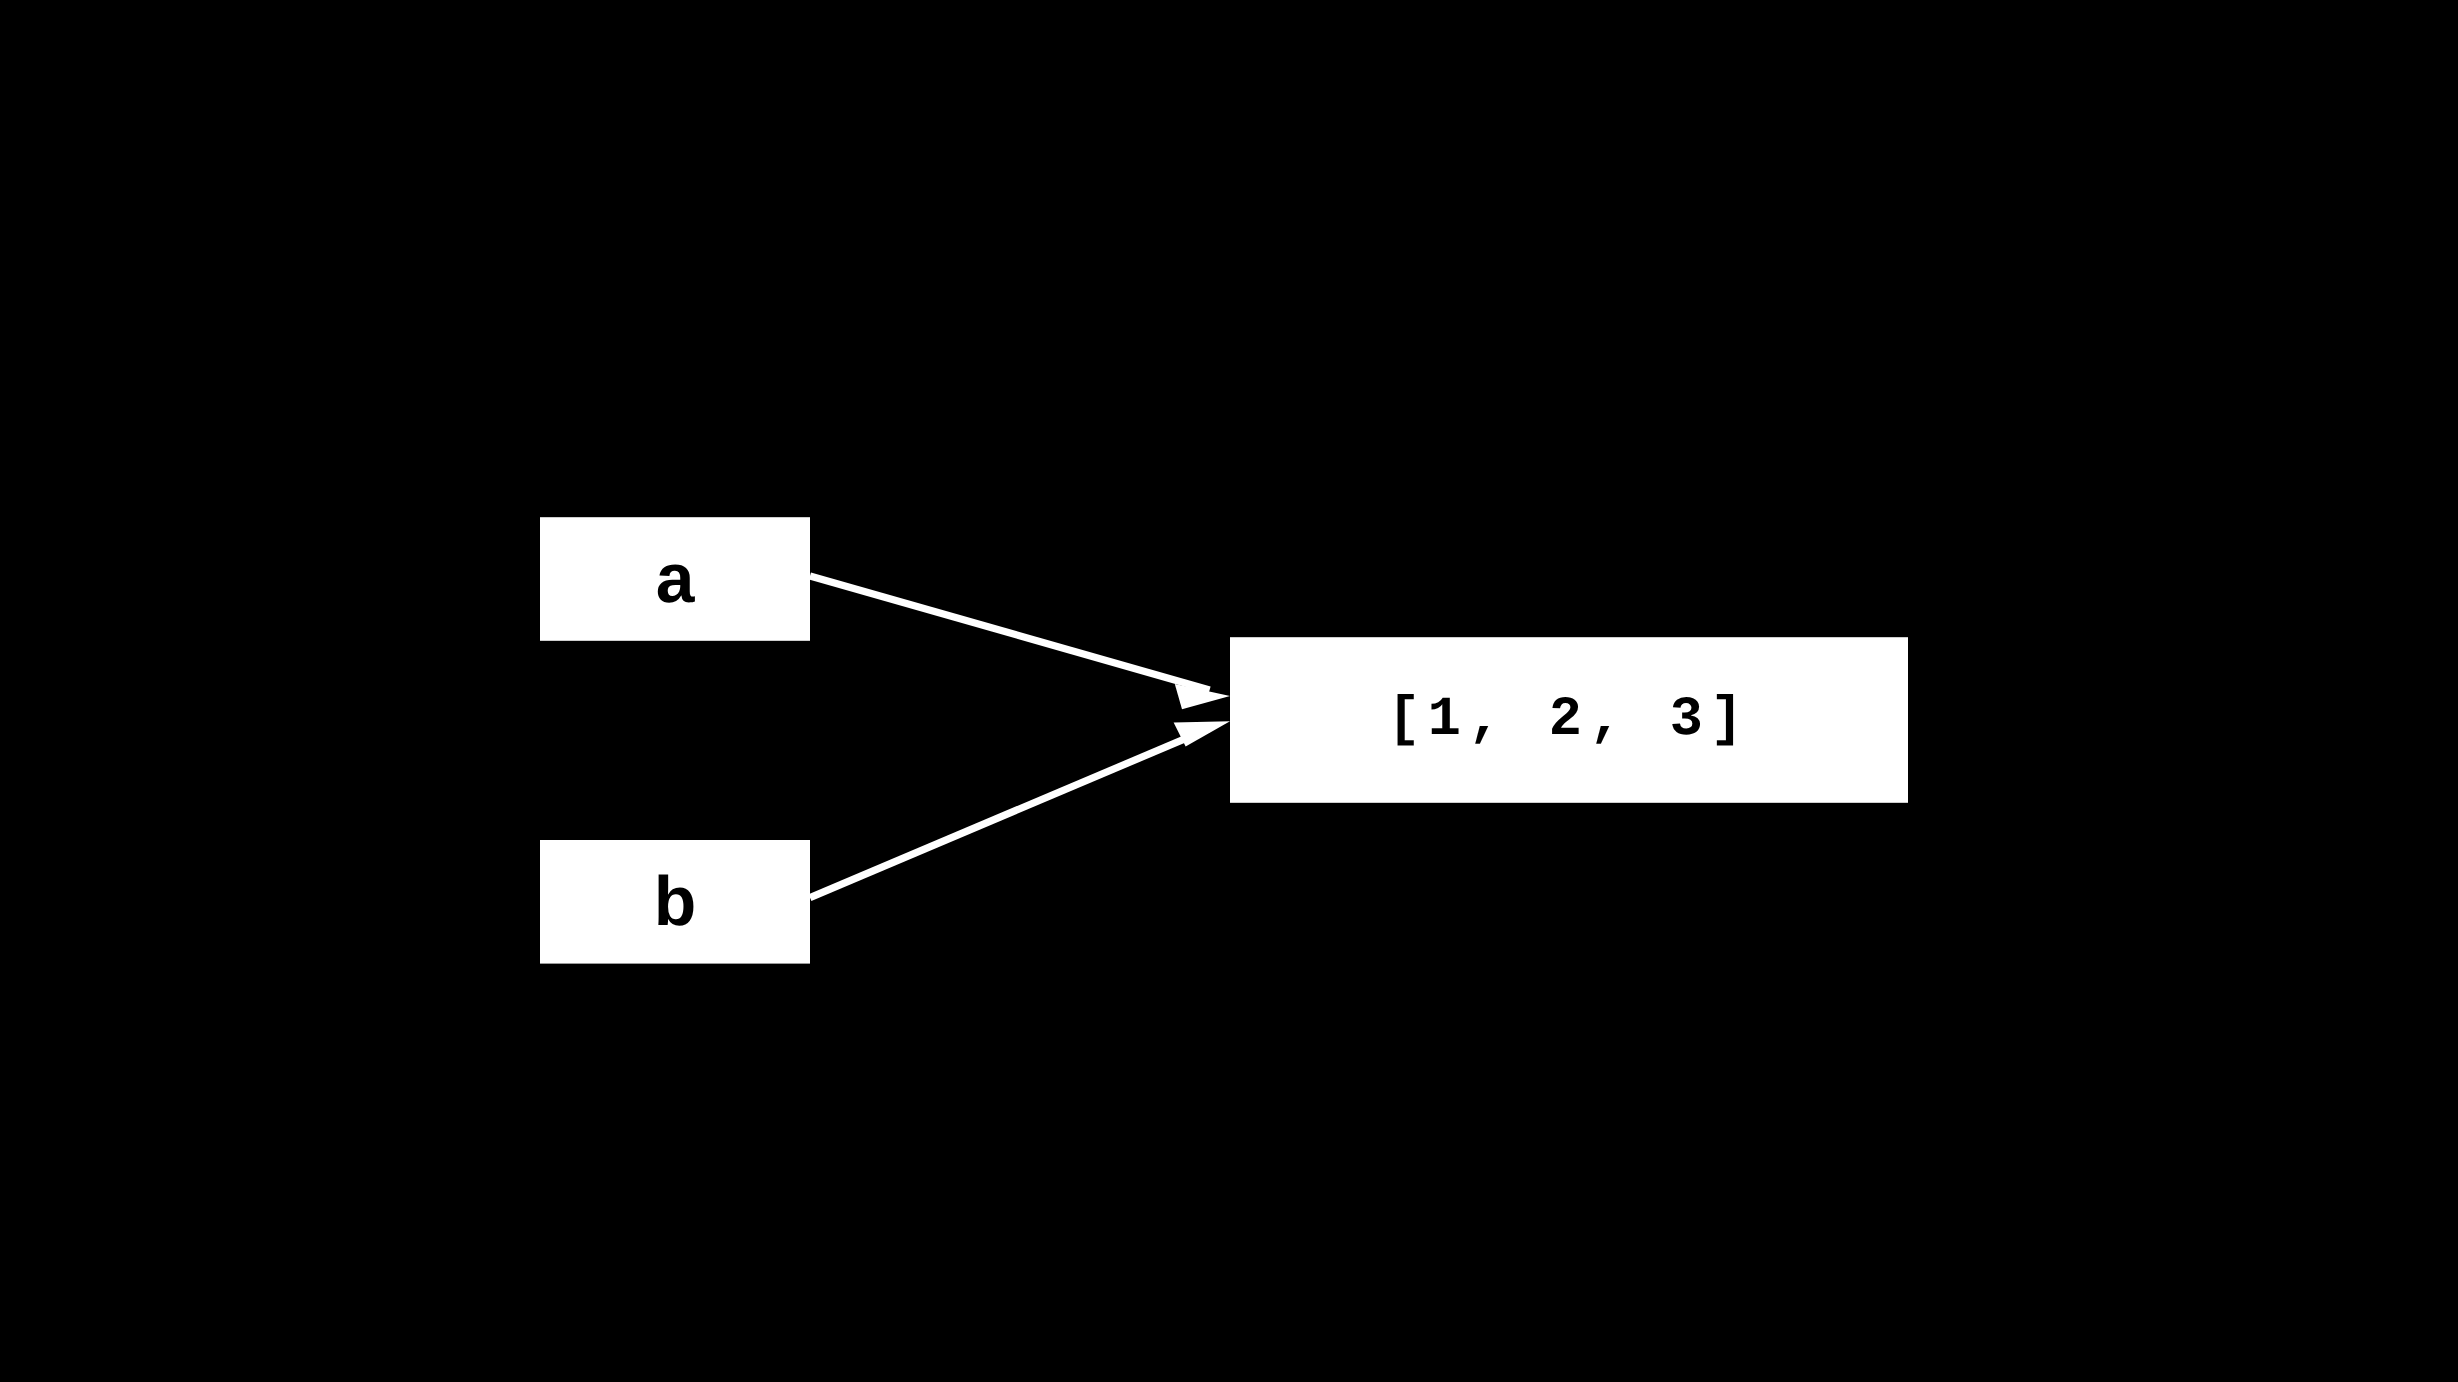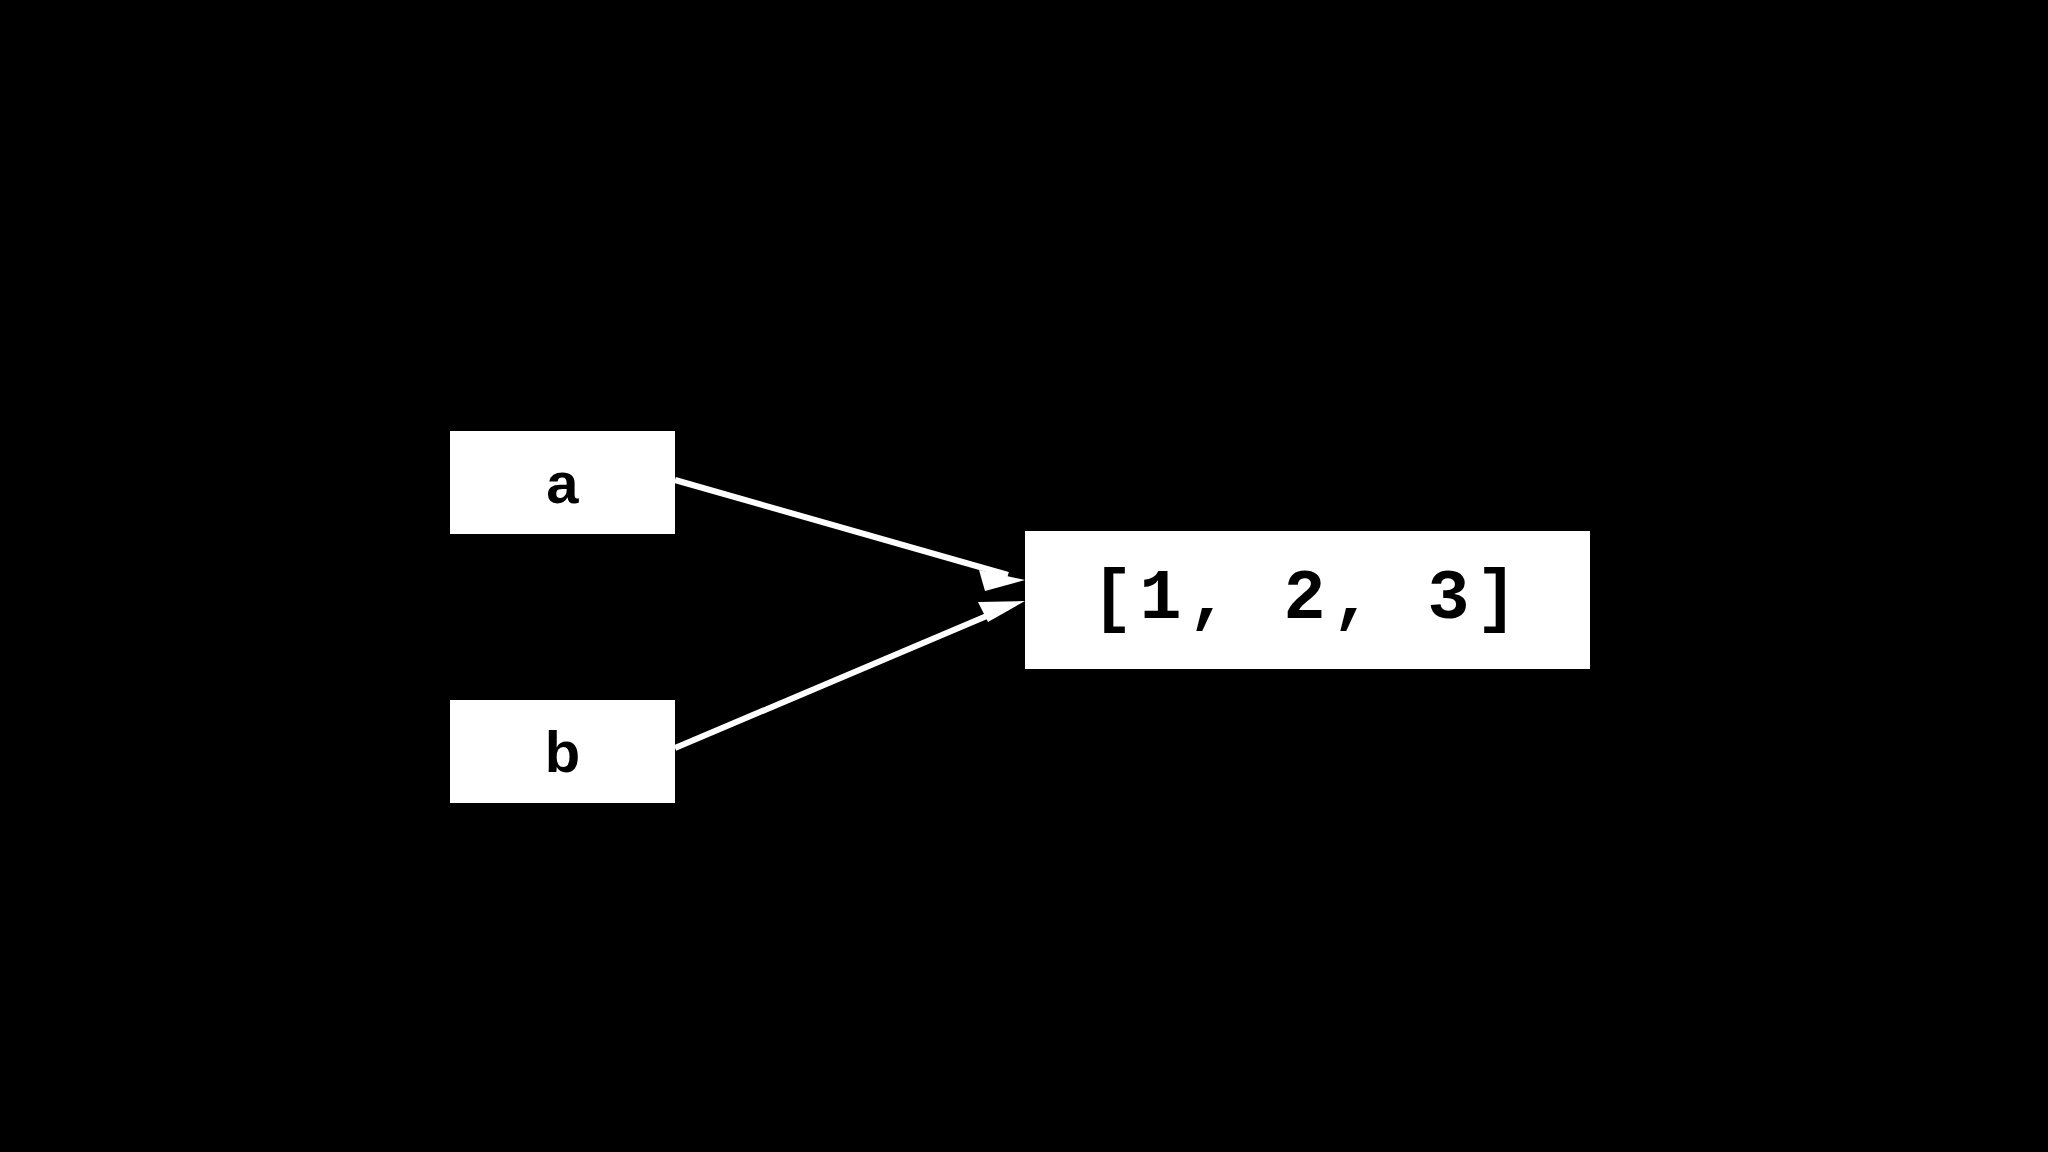--- a/index.html
+++ b/index.html
@@ -38,21 +38,21 @@
     line-height: 1;
   }
   .node-var {
     font-family: "Liberation Sans", sans-serif;
     font-weight: bold;
     font-size: 58px;
   }
   .node-value {
     font-family: "Liberation Mono", "DejaVu Sans Mono", monospace;
     font-weight: bold;
-    font-size: 70px;
+    font-size: 46px;
     letter-spacing: 6px;
   }
   #node-a {
     left: 450px;
     top: 431px;
     width: 225px;
     height: 103px;
   }
   #node-b {
     left: 450px;

